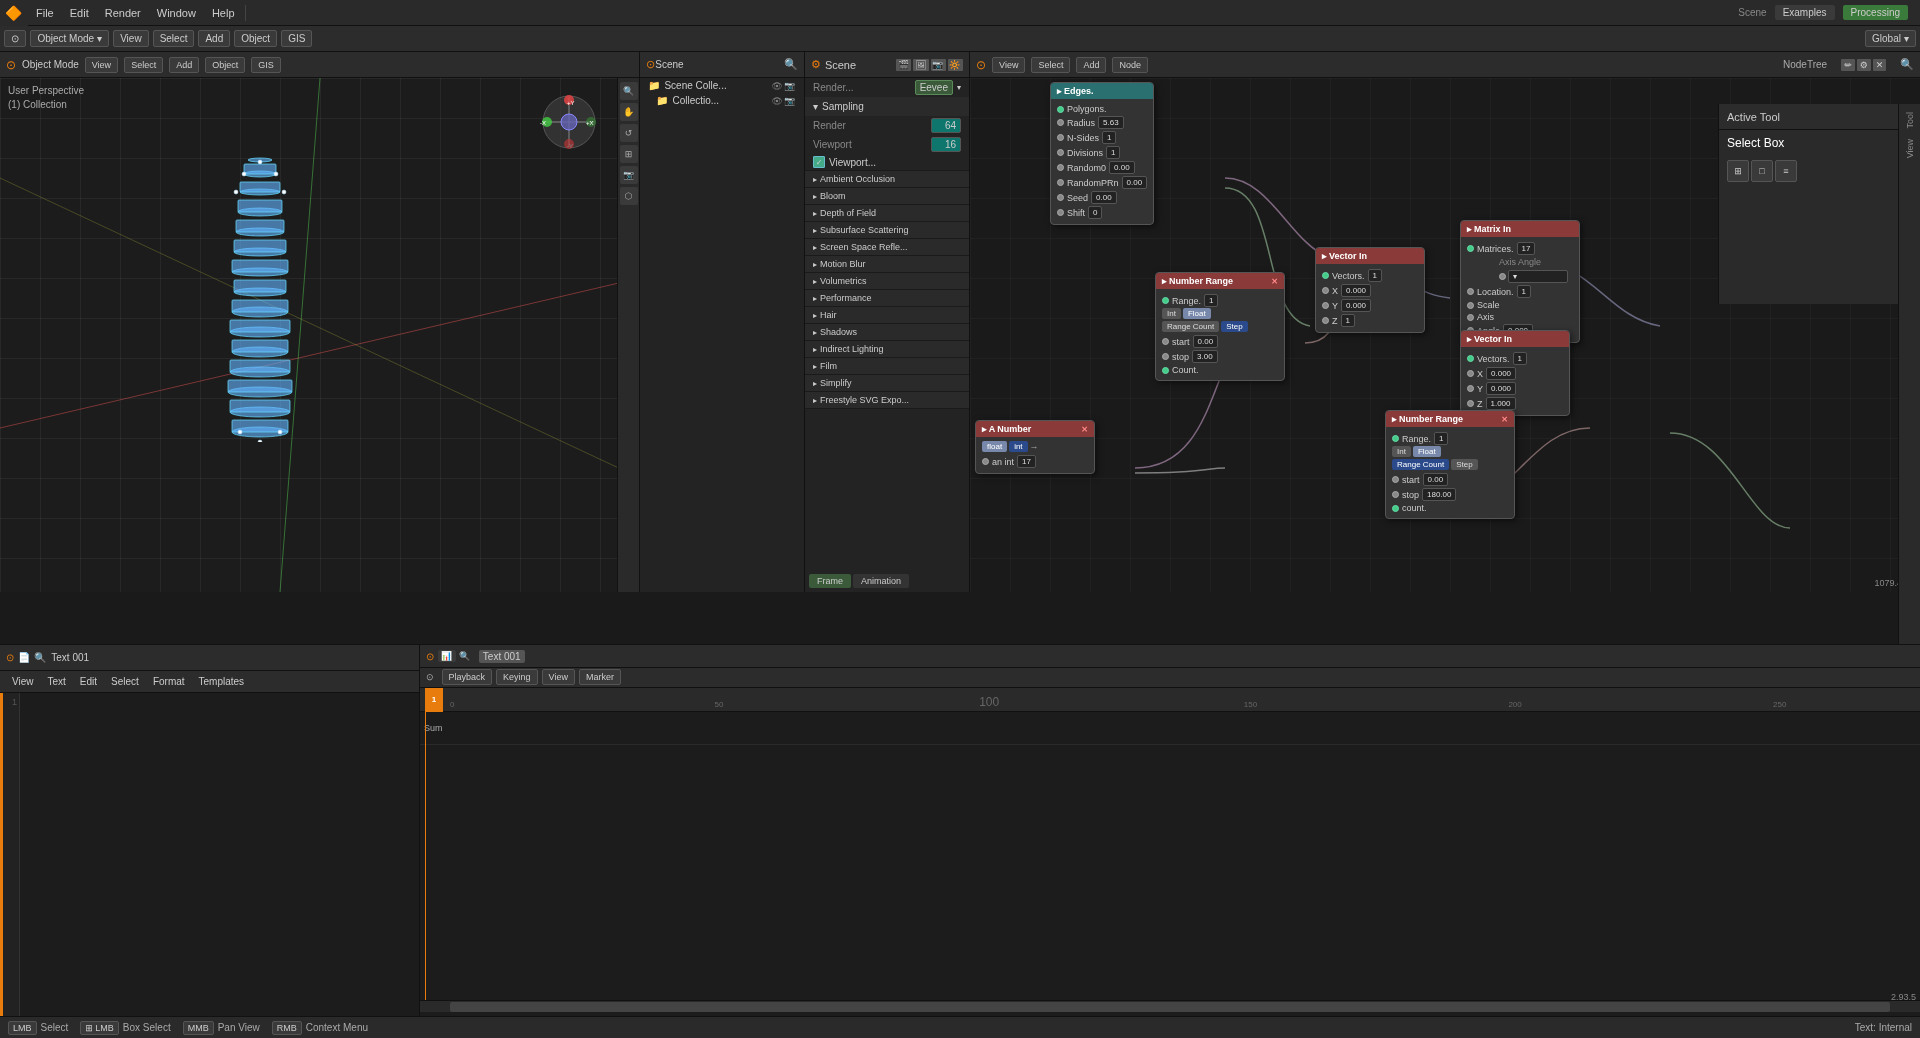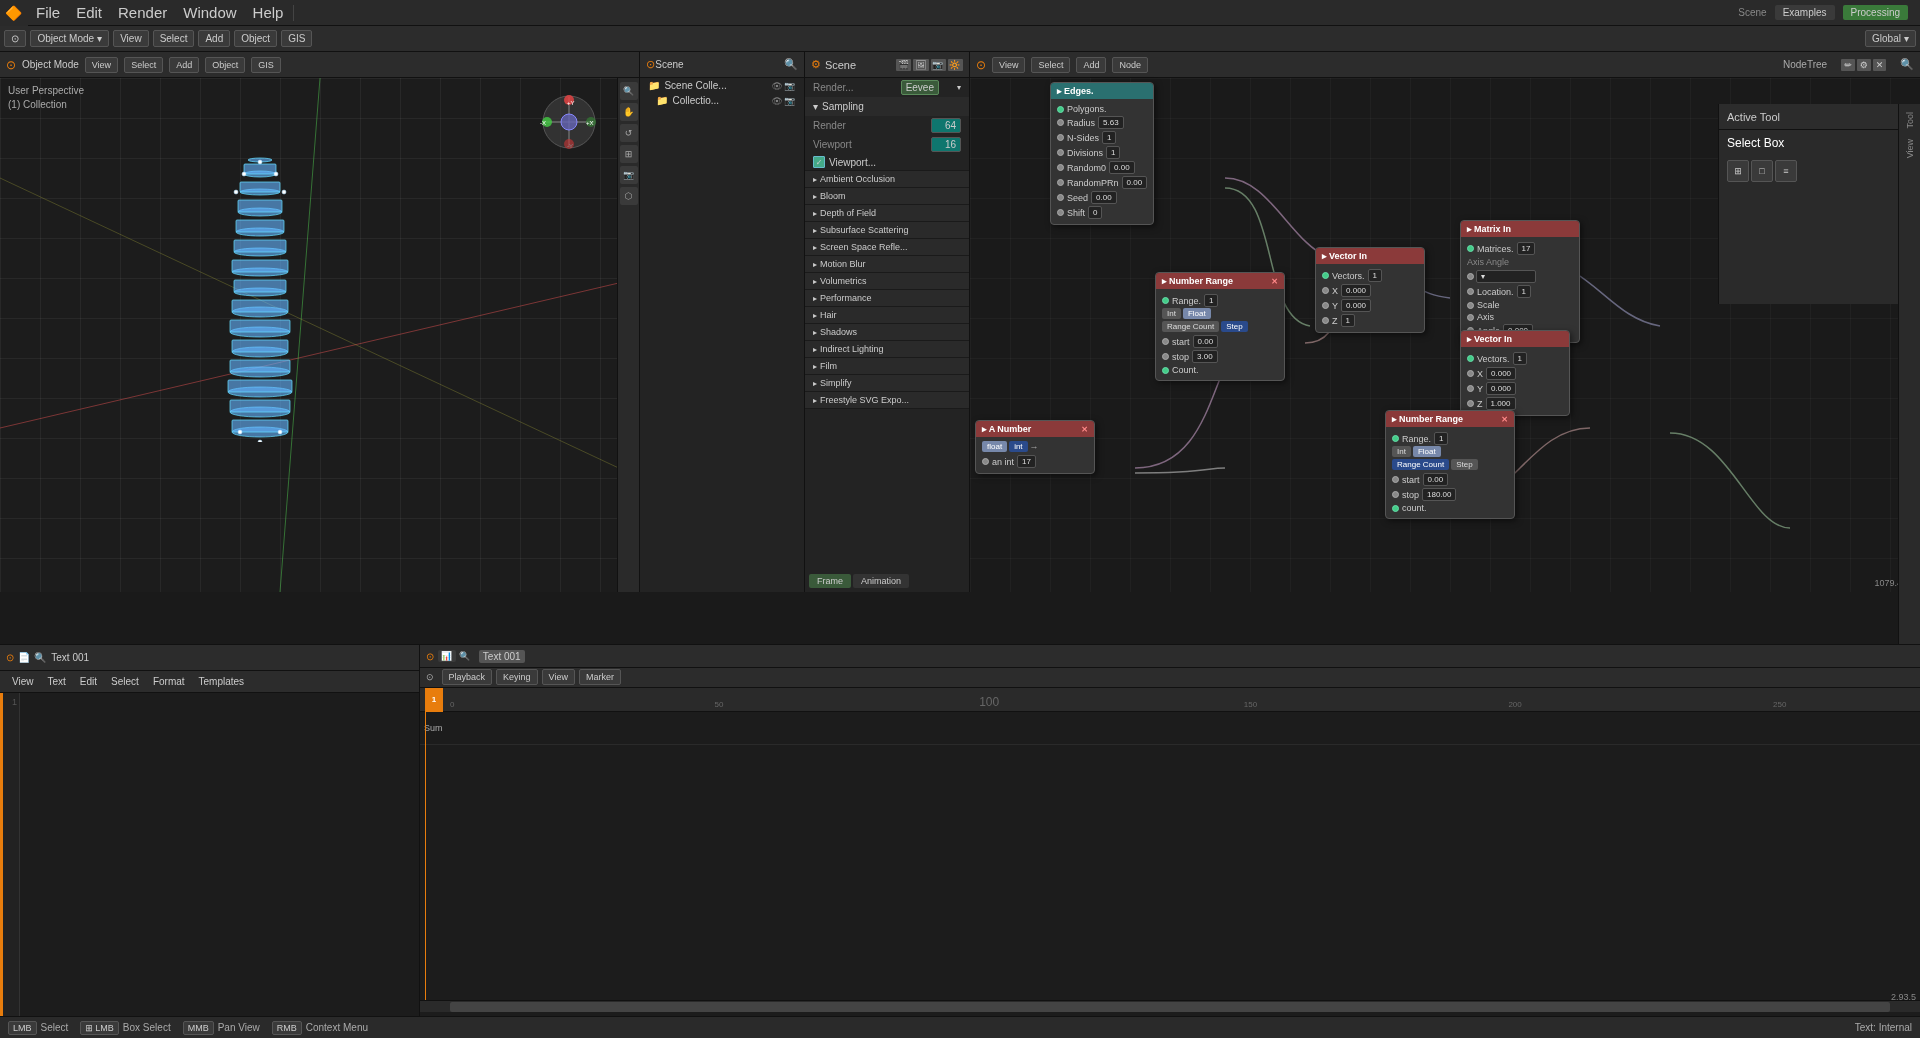--- a/index.html
+++ b/index.html
@@ -22,21 +22,21 @@
       background: #2a2a2a;
       display: flex;
       align-items: center;
       border-bottom: 1px solid #111;
       z-index: 100;
     }
     .top-menu-item {
       padding: 2px 8px;
       color: #ccc;
       cursor: pointer;
-      font-size: 15px;
+      font-size: 11px;
       height: 100%;
       display: flex;
       align-items: center;
     }
     .top-menu-logo {
       width: 28px;
       height: 26px;
       background: #2a2a2a;
       display: flex;
       align-items: center;
@@ -221,21 +221,21 @@
       cursor: pointer;
       display: flex;
       align-items: center;
       gap: 4px;
       font-size: 10px;
     }
     .render-field {
       display: flex;
       align-items: center;
       padding: 2px 8px;
-      gap: 18px;
+      gap: 4px;
       font-size: 10px;
     }
     .render-field-label { color: #888; flex: 1; }
     .render-field-value {
       background: #0f766e;
       border: 1px solid #555;
       padding: 1px 4px;
       border-radius: 2px;
       min-width: 30px;
       text-align: right;
@@ -997,21 +997,21 @@
       <div class="node-card" style="left:490px;top:168px;width:120px;">
         <div class="node-header node-header-red">
           <span>▸ Matrix In</span>
         </div>
         <div class="node-body">
           <div class="node-field">
               <span class="node-dot dot-green"></span>
               <span>Matrices.</span>
               <span class="node-value-box">17</span>
             </div>
-          <div class="node-field" style="flex-direction:column;align-items:flex-start;">
+          <div class="node-field" style="flex-direction:column;align-items:flex-start;margin-left:32px;">
             <span style="color:#888;">Axis Angle</span>
             <div style="display:flex;align-items:center;gap:2px;">
               <span class="node-dot dot-gray"></span>
               <span class="node-value-box" style="min-width:60px;">▾</span>
             </div>
           </div>
           <div class="node-field">
               <span class="node-dot dot-gray"></span>
               <span>Location.</span>
               <span class="node-value-box">1</span>

